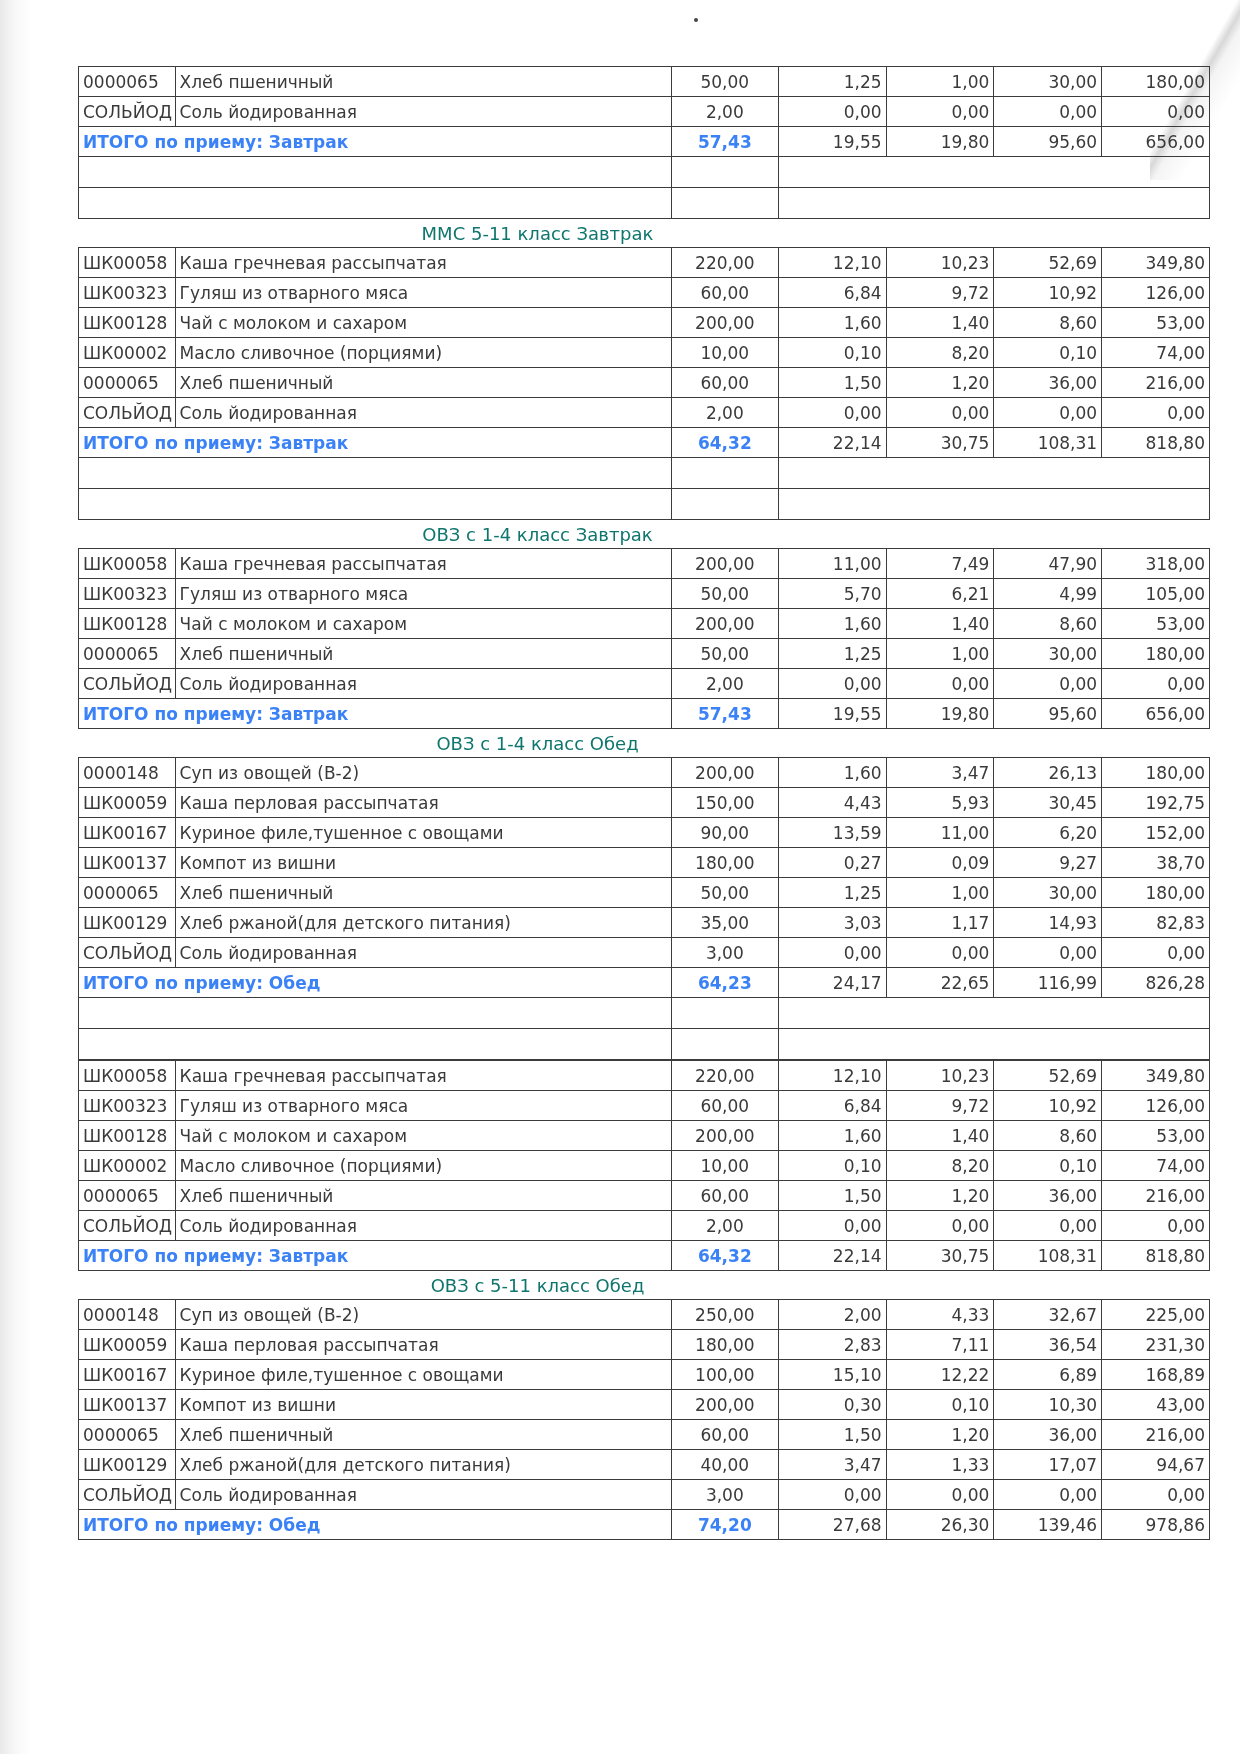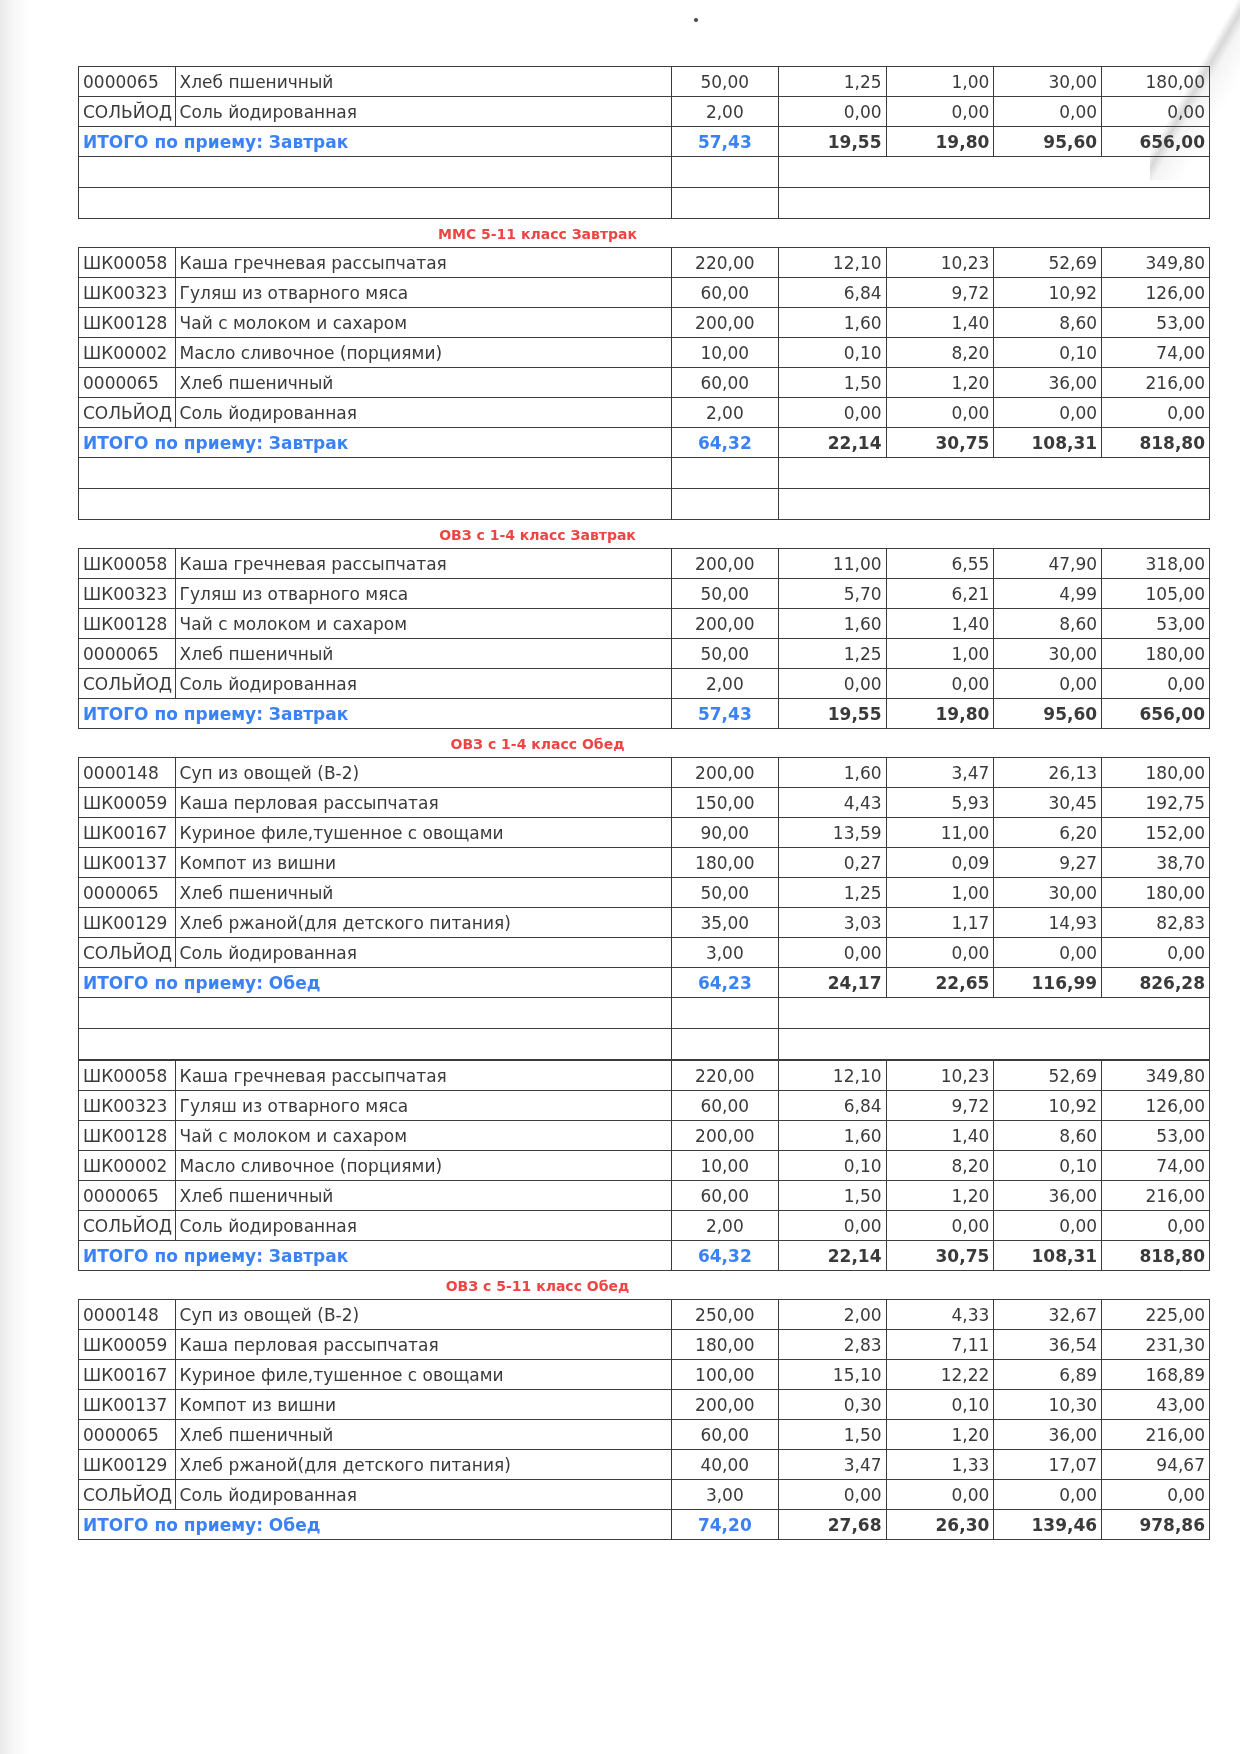--- a/index.html
+++ b/index.html
@@ -4,35 +4,35 @@
 <style>
   html, body { margin: 0; padding: 0; background: #ffffff; }
   body {
     width: 1240px; height: 1754px; position: relative; overflow: hidden;
     font-family: "DejaVu Sans", sans-serif; color: #2a2a2a;
     background: linear-gradient(90deg, #e9e9e9 0px, #f7f7f7 14px, #ffffff 30px);
   }
   .page { position: absolute; left: 78px; top: 66px; width: 919px; }
   .block { margin: 0; }
   .sec-title {
-    text-align: center; font-weight: bold; font-size: 14px; color: #ef4444;
+    text-align: center; font-weight: normal; font-size: 18px; color: #0f766e;
     height: 28px; line-height: 30px;
   }
   table.menu { border-collapse: collapse; width: 1132px; table-layout: fixed; }
   table.menu td {
     border: 1.4px solid #3c3c3c; font-size: 17px; height: 29px; padding: 0 4px;
     white-space: nowrap; overflow: hidden; color: #3a3a3a;
   }
   col.c-code { width: 95px; } col.c-name { width: 488px; }
   col.c-w { width: 105px; } col.c-n { width: 106px; }
   td.code { color: #555; font-size: 16.5px; }
   td.num { text-align: right; }
   td.w { text-align: center; }
   tr.total td { font-weight: bold; color: #3b82f6; }
-  tr.total td.n { font-weight: bold; color: #3a3a3a; }
+  tr.total td.n { font-weight: normal; color: #3a3a3a; }
   tr.blank td { height: 30px; }
   .fold {
     position: absolute; right: 0; top: 0; width: 90px; height: 180px;
     background: linear-gradient(120deg, transparent 45%, #d8d8d8 50%, #f4f4f4 55%, #ffffff 70%);
     pointer-events: none;
   }
   .dot { position: absolute; width: 4px; height: 4px; background: #444; border-radius: 2px; }
 </style>
 </head>
 <body>
@@ -191,21 +191,21 @@
           <col class="c-n">
           <col class="c-n">
           <col class="c-n">
         </colgroup>
         <tbody>
           <tr>
             <td class="code">ШК00058</td>
             <td>Каша гречневая рассыпчатая</td>
             <td class="num w">200,00</td>
             <td class="num n">11,00</td>
-            <td class="num n">6,55</td>
+            <td class="num n">7,49</td>
             <td class="num n">47,90</td>
             <td class="num n">318,00</td>
           </tr>
           <tr>
             <td class="code">ШК00323</td>
             <td>Гуляш из отварного мяса</td>
             <td class="num w">50,00</td>
             <td class="num n">5,70</td>
             <td class="num n">6,21</td>
             <td class="num n">4,99</td>

